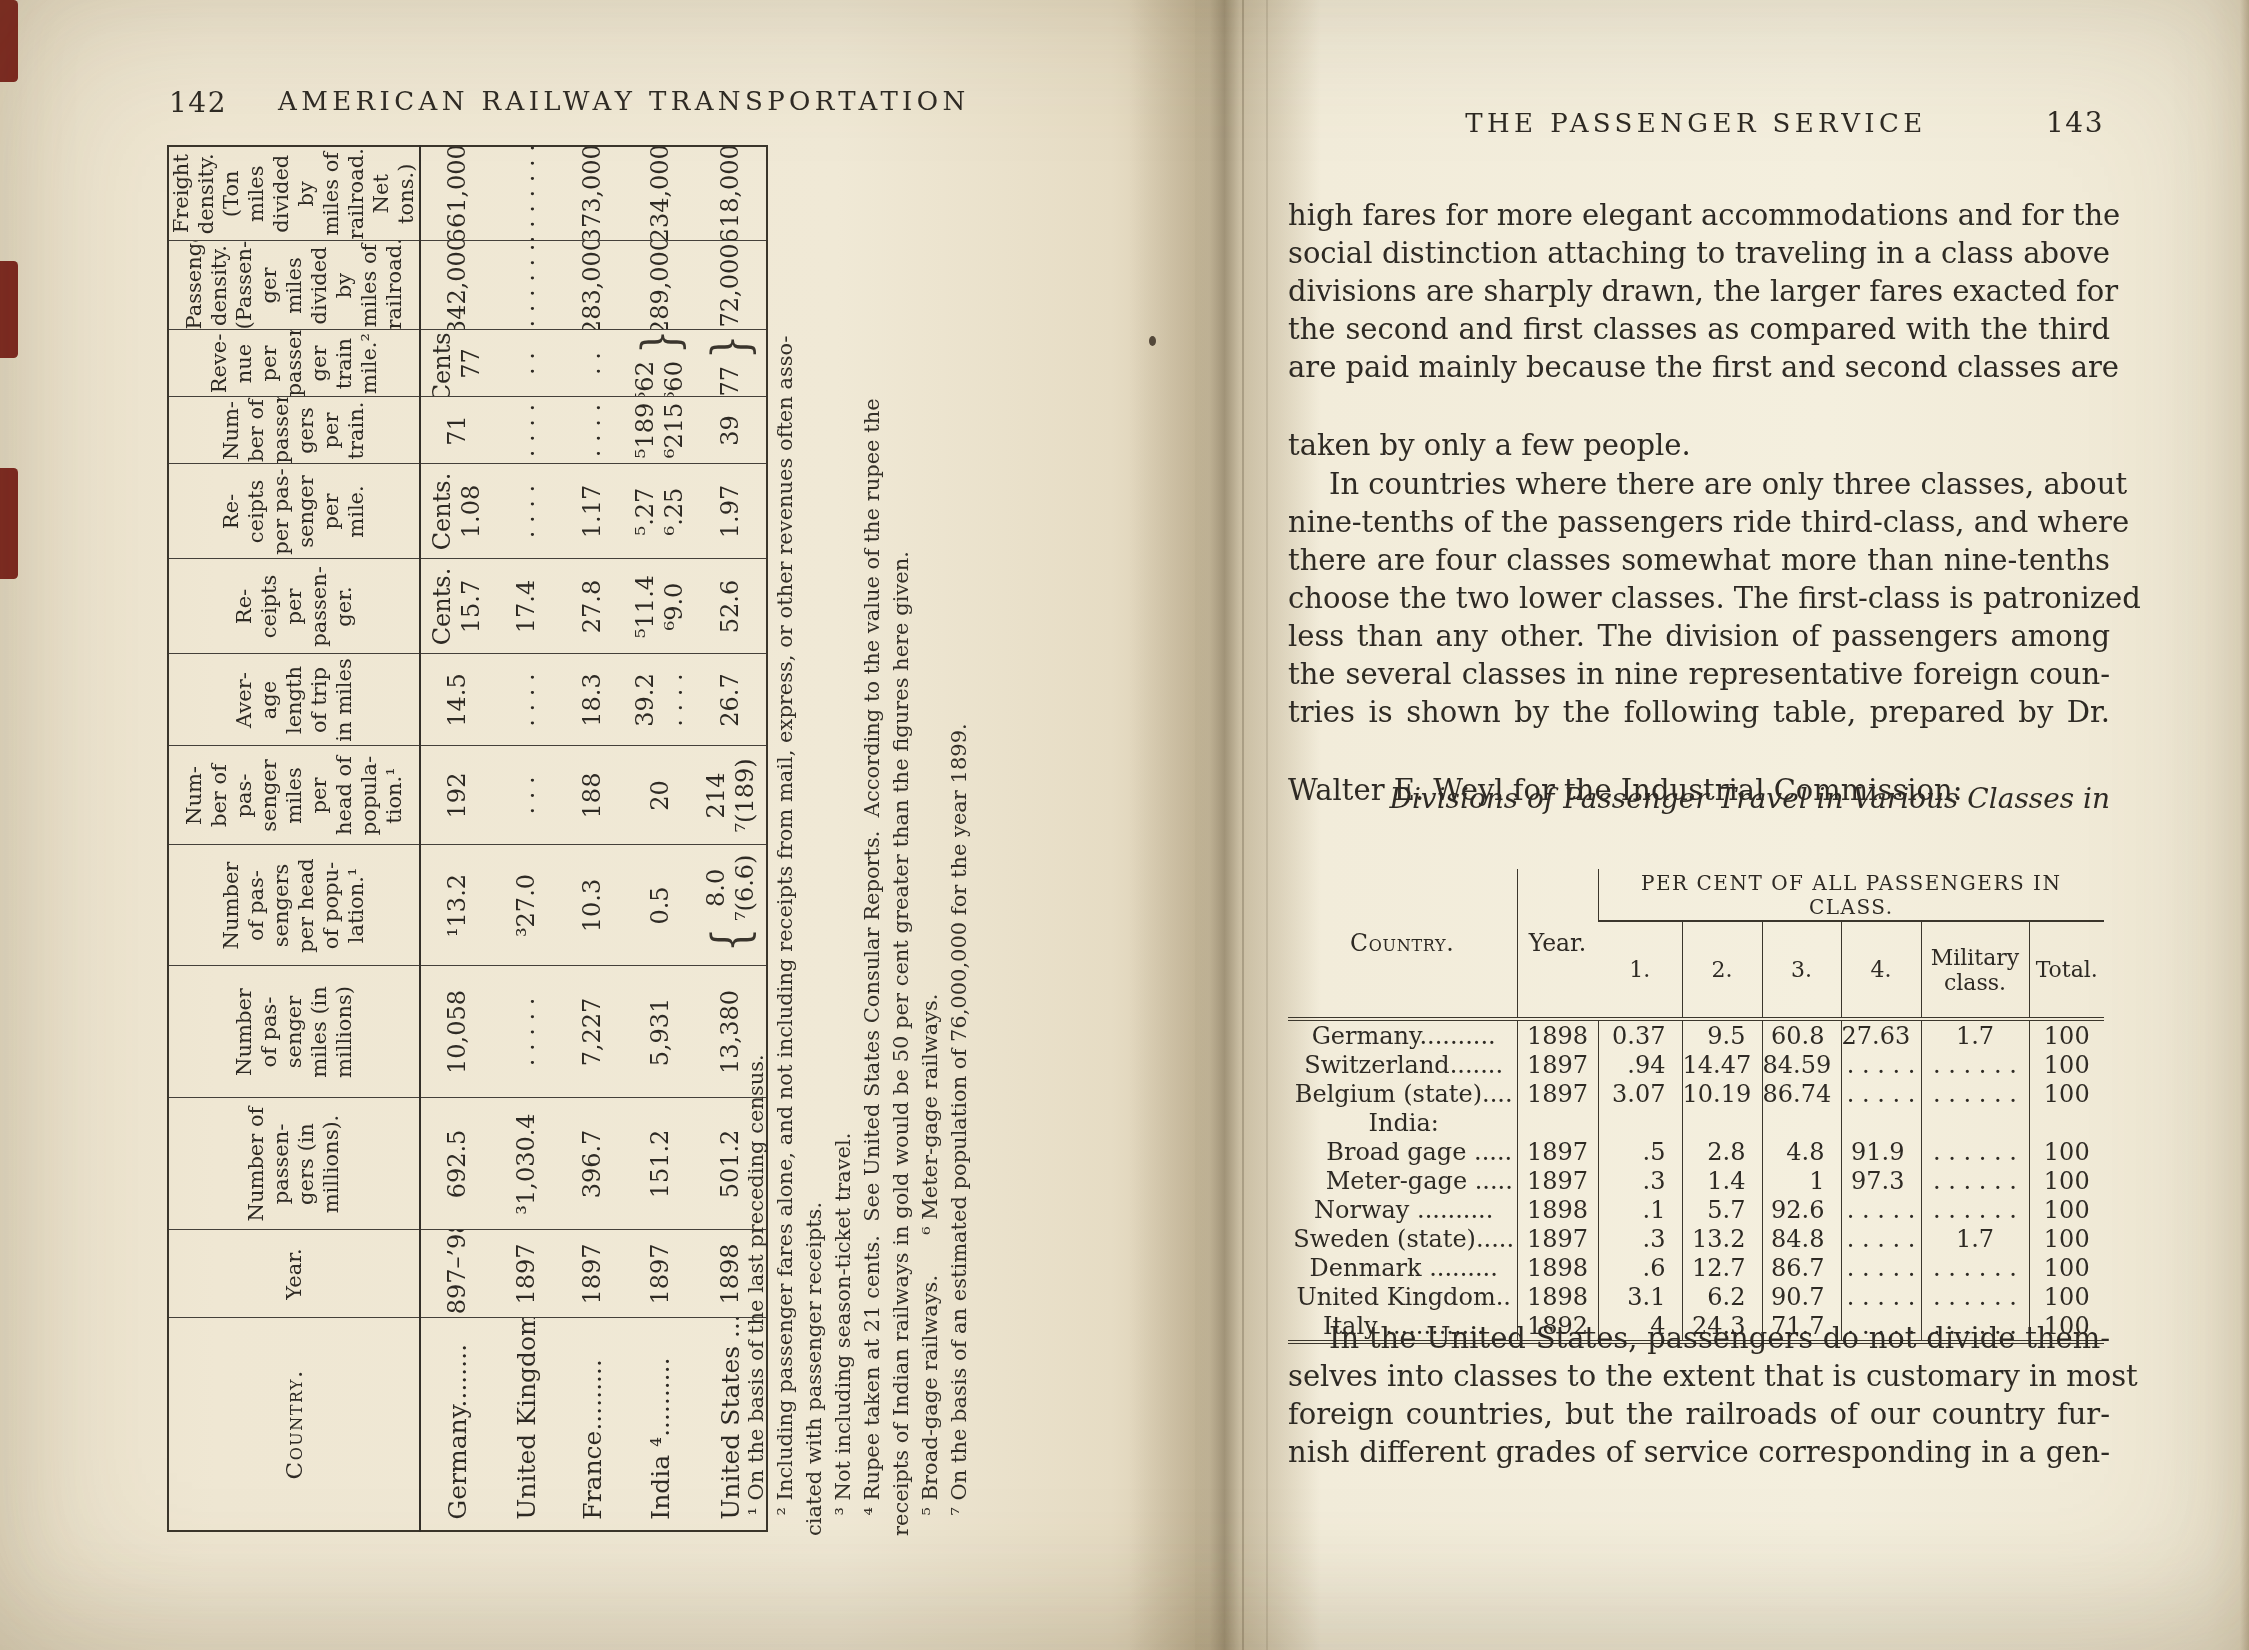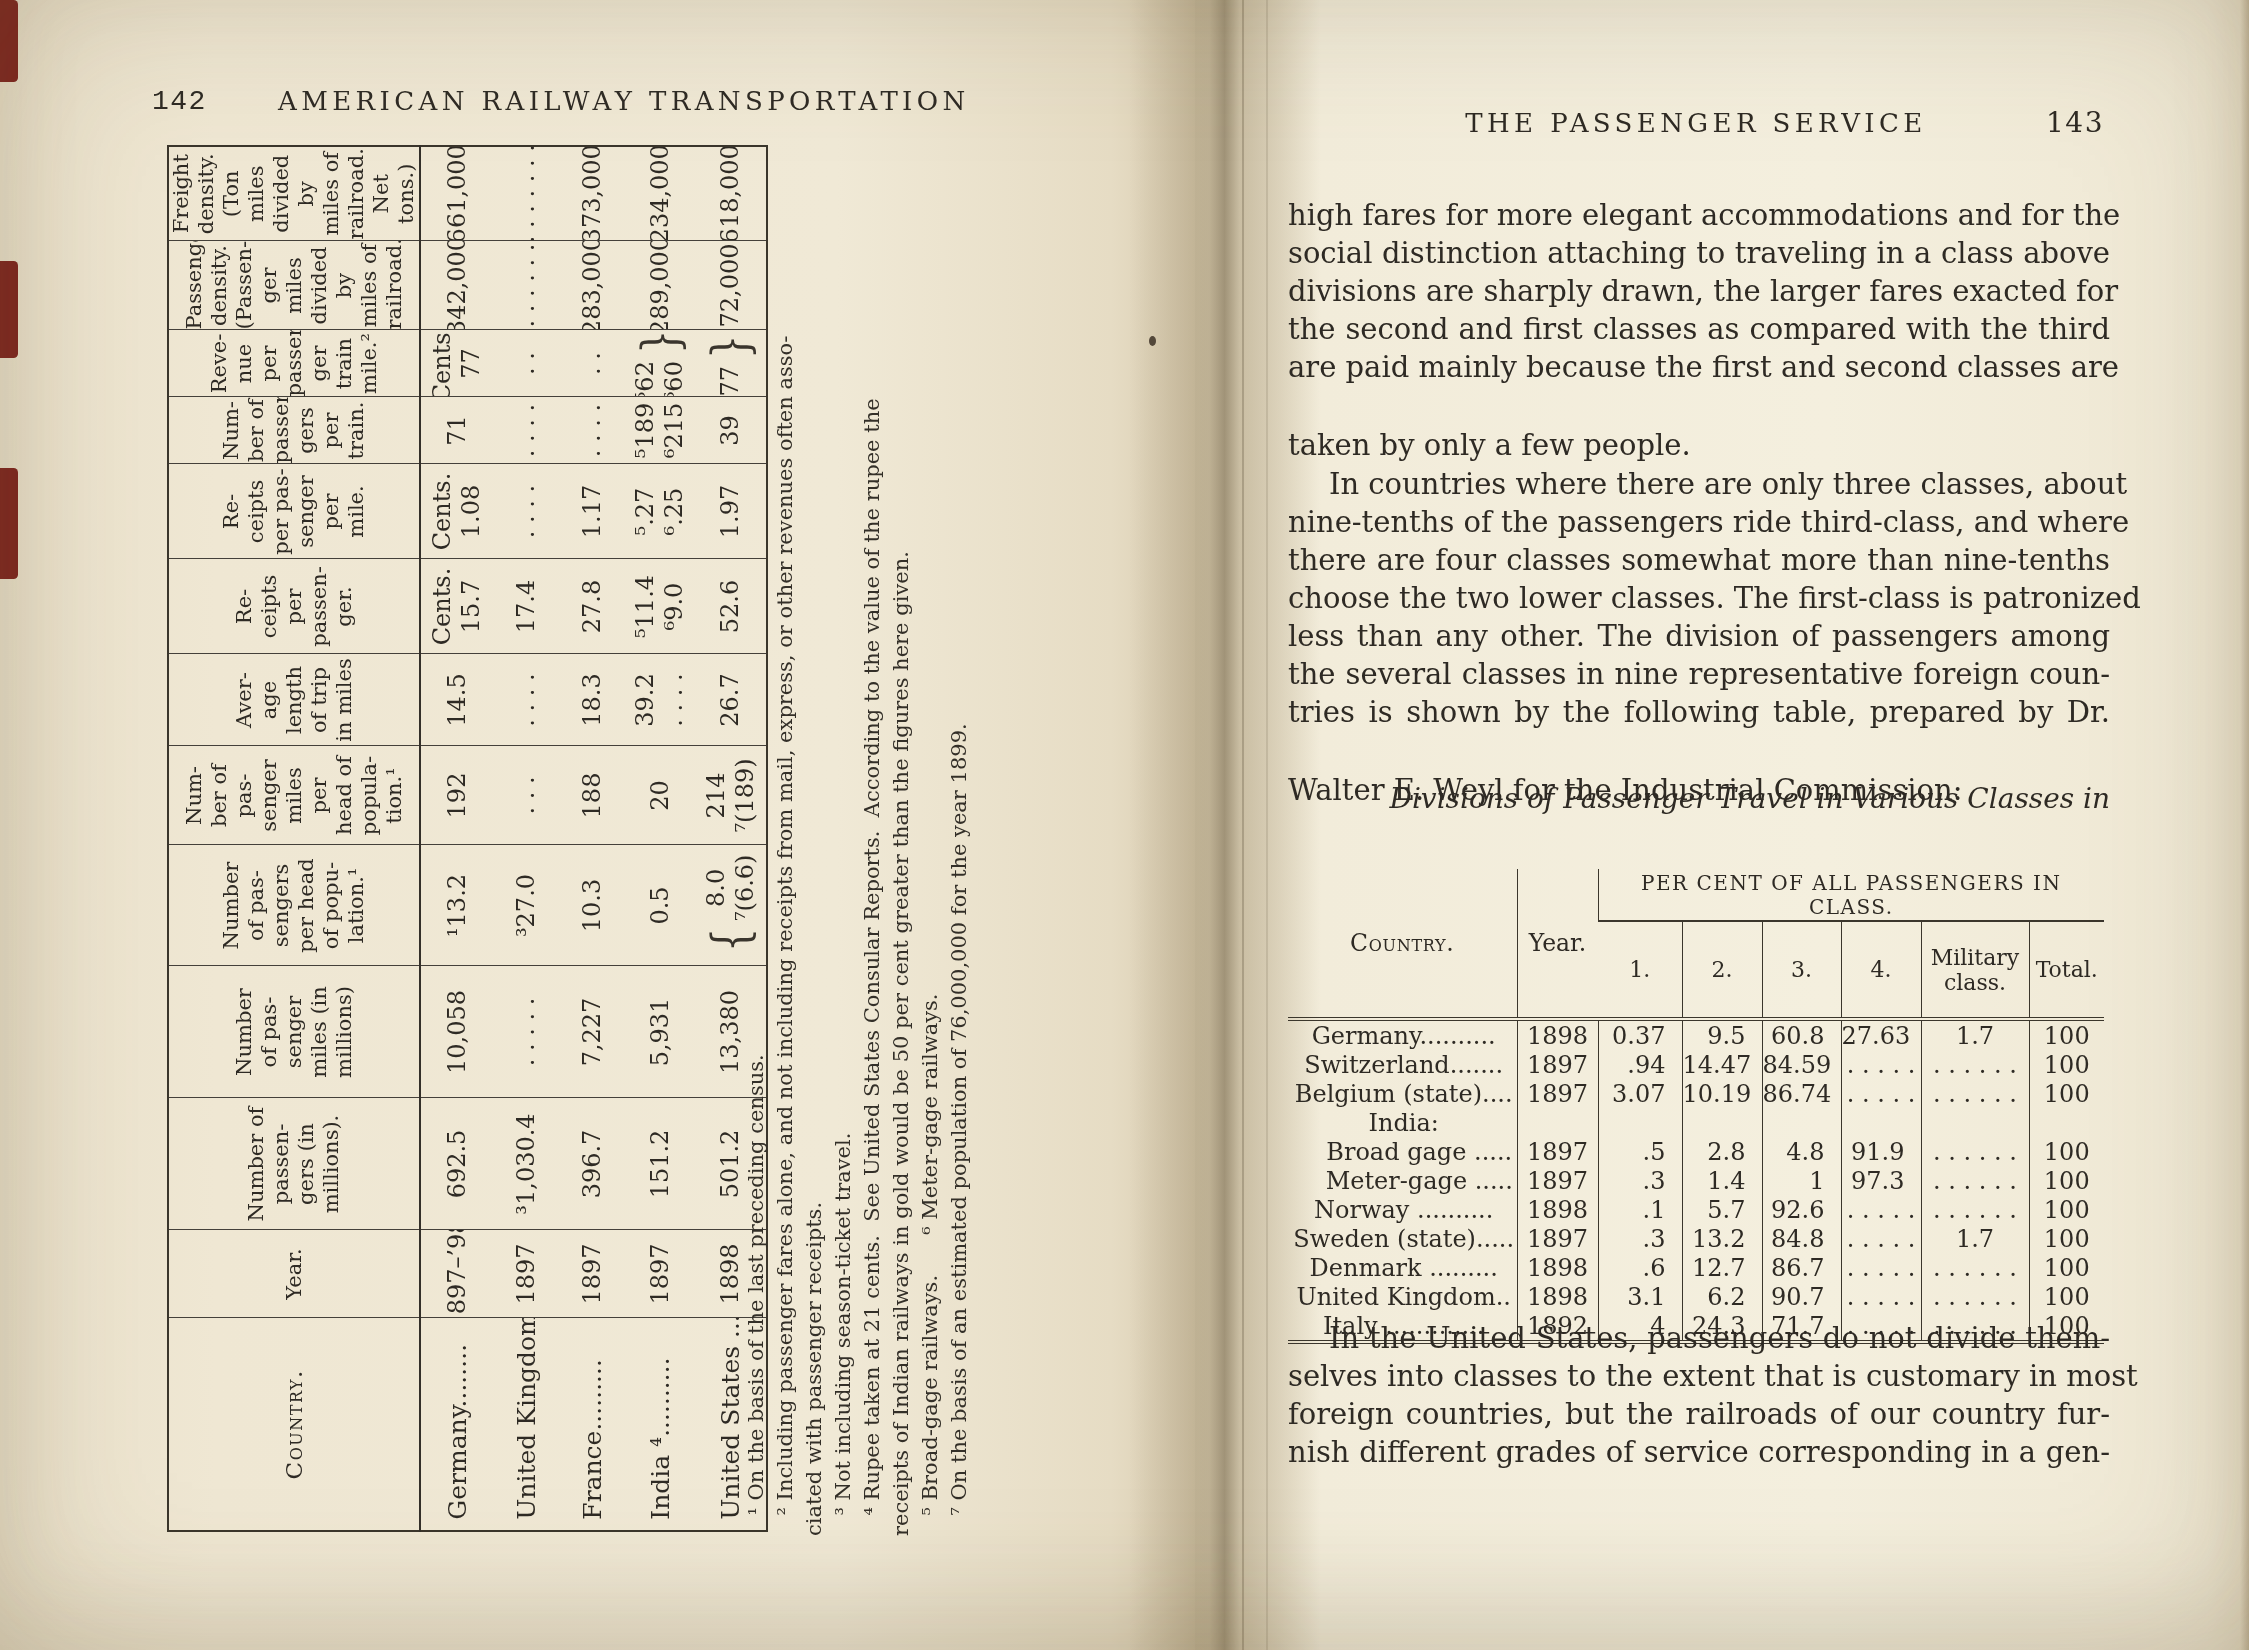--- a/index.html
+++ b/index.html
@@ -85,21 +85,21 @@
 <div class="paper-right"></div>
 <div class="gutter"></div>
 <div class="crease" style="left:1242px;"></div>
 <div class="crease" style="left:1266px;opacity:.5;"></div>
 <div class="cover-mark" style="top:0;height:82px;"></div>
 <div class="cover-mark" style="top:261px;height:97px;"></div>
 <div class="cover-mark" style="top:468px;height:111px;"></div>
 <div class="speck" style="left:1149px;top:336px;"></div>
 <div class="page-edge-right"></div>
 
-<div class="folio" style="left:152px;top:86px;font-family:Liberation Mono, monospace;">142</div>
+<div class="folio" style="left:169px;top:86px;">142</div>
 <div class="running-head" style="left:278px;top:86px;width:586px;">AMERICAN RAILWAY TRANSPORTATION</div>
 
 <div class="rot-wrap" style="left:167px;top:147px;width:552px;height:1385px;">
   <div class="rot-inner" style="width:1385px;height:552px;transform:translateY(1385px) rotate(-90deg);">
     <table id="left-table">
       <colgroup>
         <col style="width:213px">
           <col style="width:88px">
           <col style="width:132px">
           <col style="width:132px">

